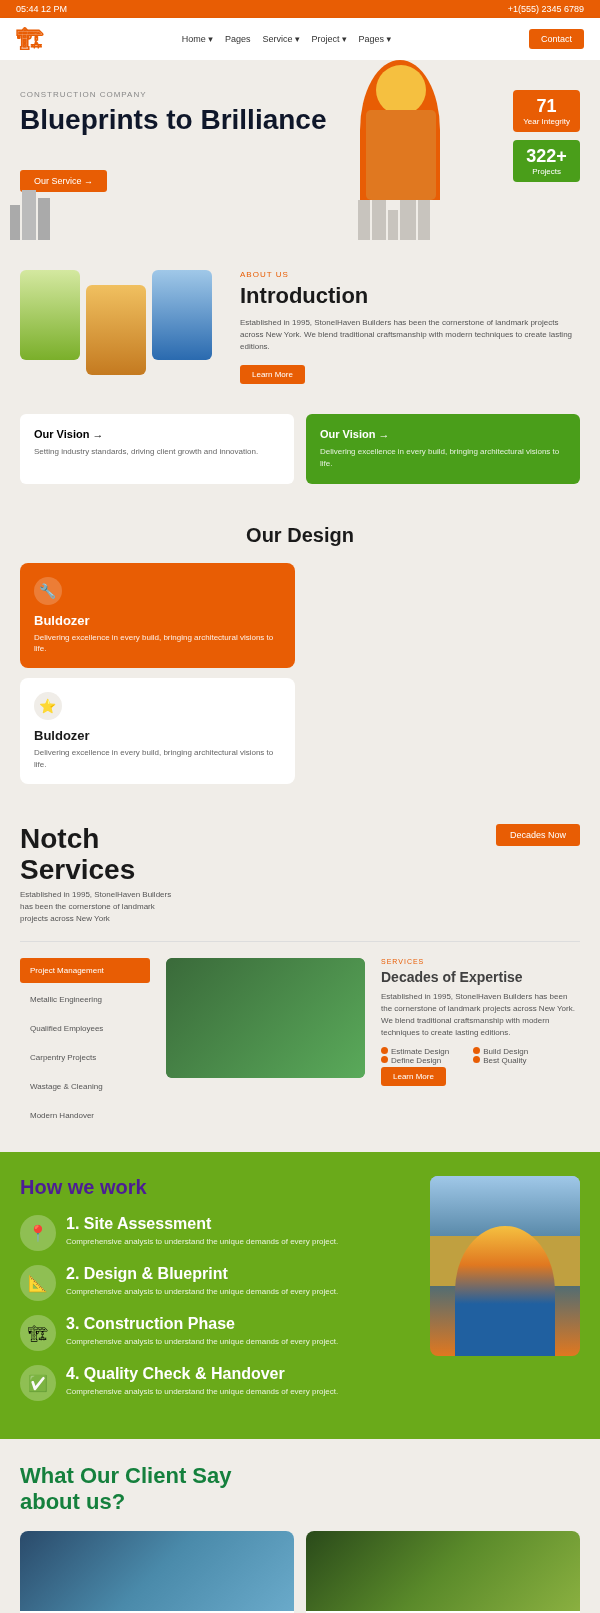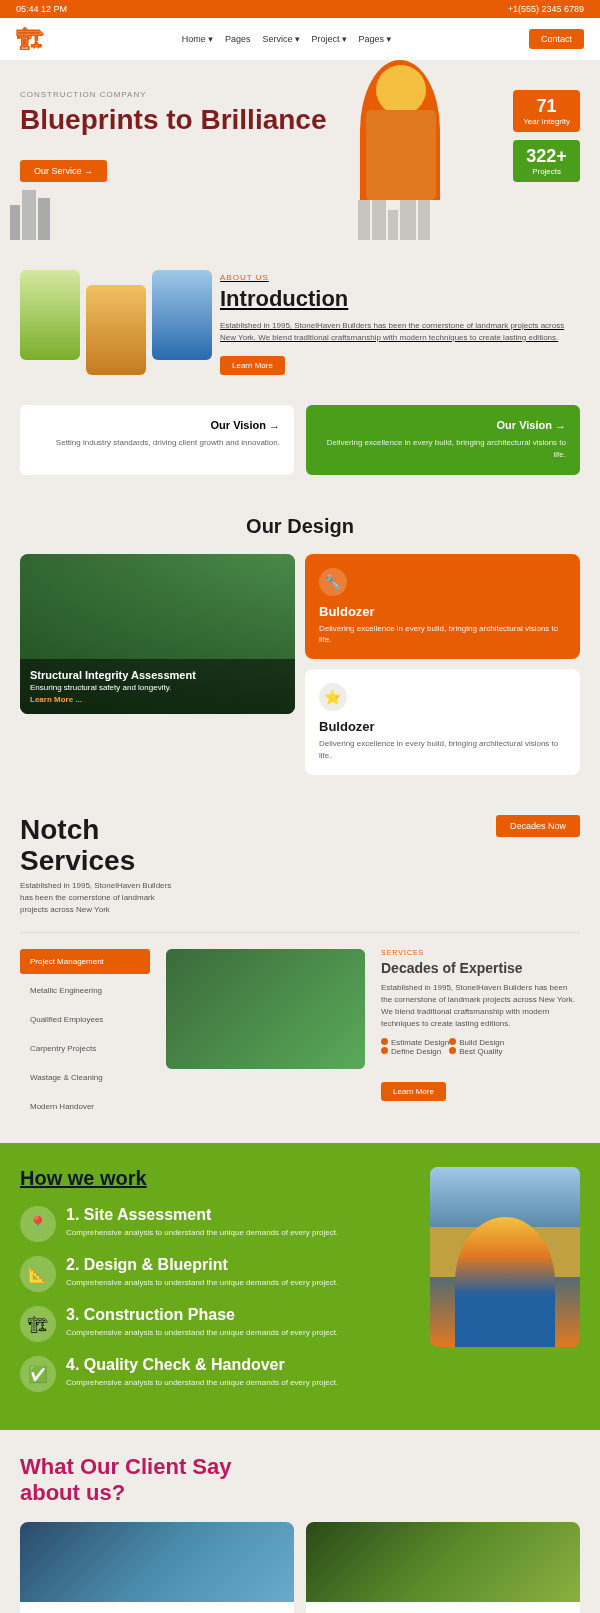--- a/index.html
+++ b/index.html
@@ -40,21 +40,21 @@
 
     
     .hero {
       background: #f0ede8;
       padding: 30px 20px 0 20px;
       position: relative;
       overflow: hidden;
       min-height: 180px;
     }
     .hero-label { font-size: 8px; color: #888; letter-spacing: 1px; text-transform: uppercase; margin-bottom: 6px; }
-    .hero-title { font-size: 28px; font-weight: 900; color: #7f1d1d; line-height: 1.1; margin-bottom: 14px; }
+    .hero-title { font-size: 28px; font-weight: 900; color: #0f172a; line-height: 1.1; margin-bottom: 24px; }
     .hero-btn {
       background: #e85d04;
       color: white;
       border: none;
       padding: 6px 14px;
       border-radius: 3px;
       font-size: 9px;
       cursor: pointer;
     }
     .hero-stats {
@@ -74,22 +74,22 @@
       text-align: center;
     }
     .stat-box.green { background: #4a9e1a; }
     .stat-number { font-size: 18px; font-weight: 900; display: block; }
 
     
     .about {
       background: #f0ede8;
       padding: 30px 20px;
       display: flex;
-      align-items: flex-end;
-      text-decoration: underline;
+      gap: 20px;
+      align-items: flex-start;
     }
     .about-imgs {
       display: flex;
       gap: 6px;
       width: 200px;
       flex-shrink: 0;
     }
     .worker-card {
       width: 60px;
       height: 90px;
@@ -118,21 +118,20 @@
       background: #f0ede8;
       padding: 0 20px 20px 20px;
       display: flex;
       gap: 12px;
     }
     .vision-card {
       flex: 1;
       background: white;
       border-radius: 6px;
       padding: 14px;
-      text-align: right;
     }
     .vision-card.green { background: #4a9e1a; color: white; }
     .vision-card-title { font-size: 11px; font-weight: 700; margin-bottom: 6px; }
     .vision-card-text { font-size: 8px; color: #666; line-height: 1.5; }
     .vision-card.green .vision-card-text { color: rgba(255,255,255,0.85); }
 
     
     .services-section {
       background: #f0ede8;
       padding: 20px;
@@ -219,42 +218,42 @@
       flex: 1;
       height: 120px;
       border-radius: 6px;
       overflow: hidden;
       background: linear-gradient(135deg, #3a6a3a 0%, #5aaa5a 100%);
     }
     .notch-right { flex: 1; }
     .notch-services-label { font-size: 7px; color: #e85d04; text-transform: uppercase; letter-spacing: 1px; margin-bottom: 4px; }
     .notch-right-title { font-size: 14px; font-weight: 700; color: #404040; margin-bottom: 6px; }
     .notch-right-text { font-size: 8px; color: #555; line-height: 1.5; margin-bottom: 8px; }
-    .notch-features { display: flex; gap: 0; margin-bottom: 24px; }
+    .notch-features { display: flex; gap: 24px; margin-bottom: 0; }
     .notch-feature { font-size: 8px; color: #555; }
     .notch-dot { display: inline-block; width: 7px; height: 7px; border-radius: 50%; background: #e85d04; margin-right: 3px; }
     .notch-learn-btn {
       background: #e85d04;
       color: white;
       border: none;
       padding: 5px 12px;
       border-radius: 3px;
       font-size: 8px;
       cursor: pointer;
     }
 
     
     .how-work {
       background: #6aaa1a;
       padding: 24px 20px;
       display: flex;
       gap: 20px;
     }
     .how-work-left { flex: 1; }
-    .how-work-title { font-size: 20px; font-weight: 900; color: #0f172a; margin-bottom: 16px; text-decoration: underline; }
+    .how-work-title { font-size: 20px; font-weight: 900; color: #4c1d95; margin-bottom: 16px; }
     .step { display: flex; align-items: flex-start; gap: 10px; margin-bottom: 14px; }
     .step-icon {
       width: 36px;
       height: 36px;
       background: rgba(255,255,255,0.25);
       border-radius: 50%;
       display: flex;
       align-items: center;
       justify-content: center;
       font-size: 16px;
@@ -283,21 +282,21 @@
       height: 130px;
       background: linear-gradient(180deg, #f5c040 0%, #e07820 30%, #2060a0 60%);
       border-radius: 50% 50% 0 0;
     }
 
     
     .testimonials {
       background: #f0ede8;
       padding: 24px 20px;
     }
-    .test-title { font-size: 22px; font-weight: 900; color: #be185d; margin-bottom: 16px; }
+    .test-title { font-size: 22px; font-weight: 900; color: #15803d; margin-bottom: 16px; }
     .test-grid { display: flex; gap: 12px; }
     .test-card {
       flex: 1;
       background: white;
       border-radius: 8px;
       overflow: hidden;
     }
     .test-img {
       height: 80px;
       background: linear-gradient(135deg, #2a4a6a 0%, #4a8aaa 50%, #6aaaca 100%);
@@ -407,28 +406,20 @@
       <span>Our Vision →</span>
     </div>
     <div class="vision-card-text">Delivering excellence in every build, bringing architectural visions to life.</div>
   </div>
 </section>
 
 <section class="services-section">
   <div class="services-title">Our Design</div>
   <div class="services-grid">
 
-    <div class="service-card-img">
-      <div style="position:absolute;top:0;left:0;right:0;bottom:0;background:linear-gradient(180deg, rgba(60,120,60,0.4) 0%, rgba(20,60,20,0.8) 100%);"></div>
-      <div class="service-card-label">
-        <span>Structural Integrity Assessment</span>
-        <p>Ensuring structural safety and longevity.</p>
-        <a>Learn More ...</a>
-      </div>
-    </div>
 
     <div style="display:flex;flex-direction:column;gap:10px;">
       <div class="service-card-orange">
         <div class="s-icon-row">
           <div class="s-icon-circle" style="background:rgba(255,255,255,0.2);">🔧</div>
         </div>
         <div class="s-title">Buldozer</div>
         <div class="s-text">Delivering excellence in every build, bringing architectural visions to life.</div>
       </div>
       <div class="service-card-white">

